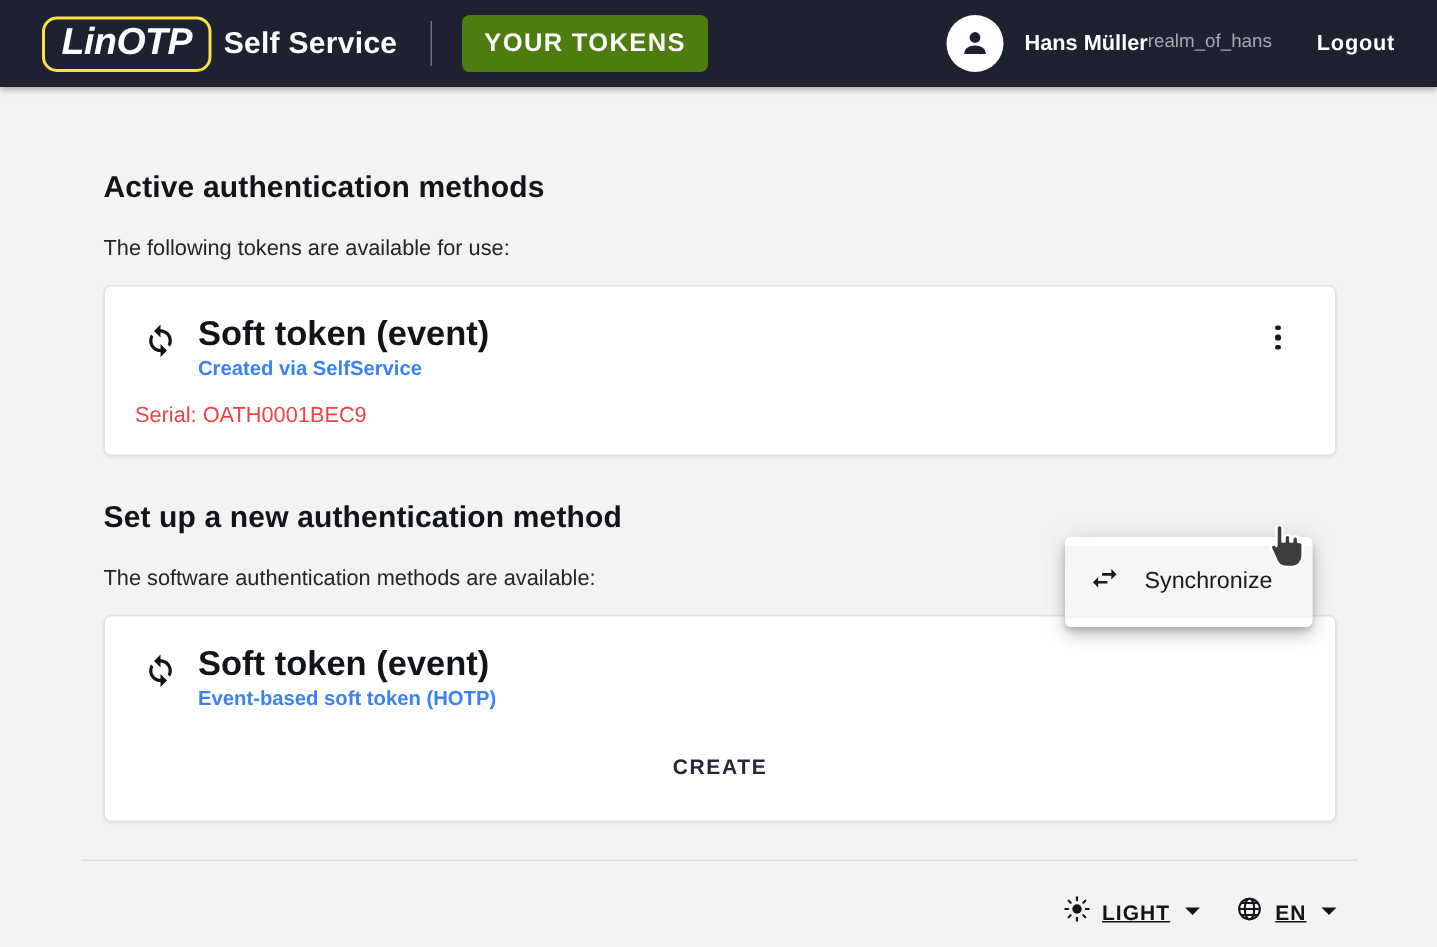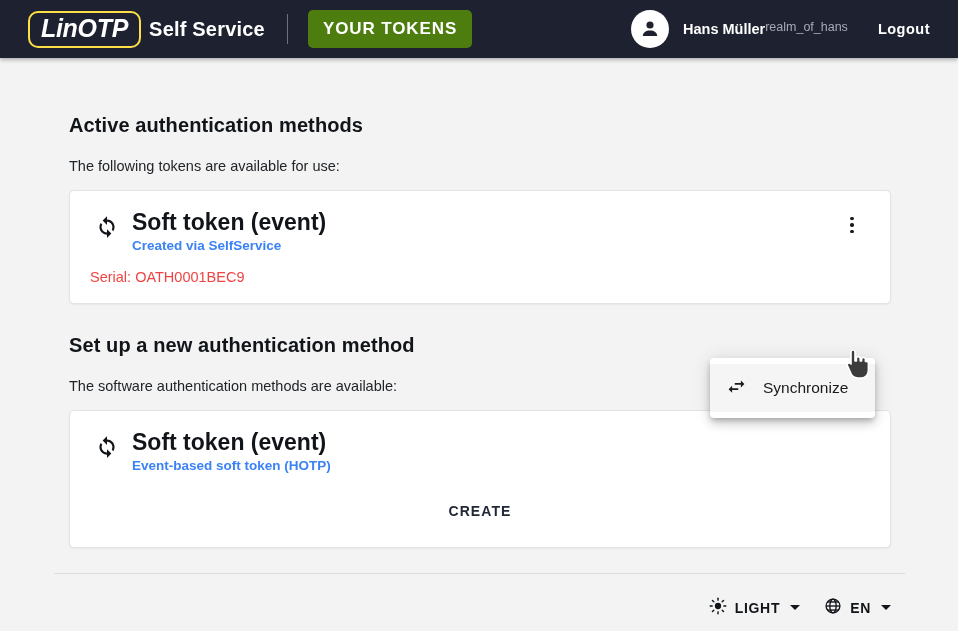--- a/index.html
+++ b/index.html
@@ -141,21 +141,21 @@
     position: absolute; left: 69px; top: 28px;
     font-size: 14px; color: #212529;
   }
   .foot-right {
     position: absolute; right: 67px; top: 24px;
     display: flex; align-items: center; gap: 24px;
   }
   .foot-ctl {
     display: flex; align-items: center; gap: 8px;
     cursor: pointer; background: none; border: none;
-    font-family: inherit; color: #111418;
+    font-family: inherit; color: #111418; text-decoration: underline;
   }
   .foot-ctl-label {
     font-size: 14px; font-weight: bold; letter-spacing: .7px; color: #111418;
   }
   .caret {
     width: 0; height: 0;
     border-left: 5px solid transparent;
     border-right: 5px solid transparent;
     border-top: 5.5px solid #111418;
     margin-left: 2px;

